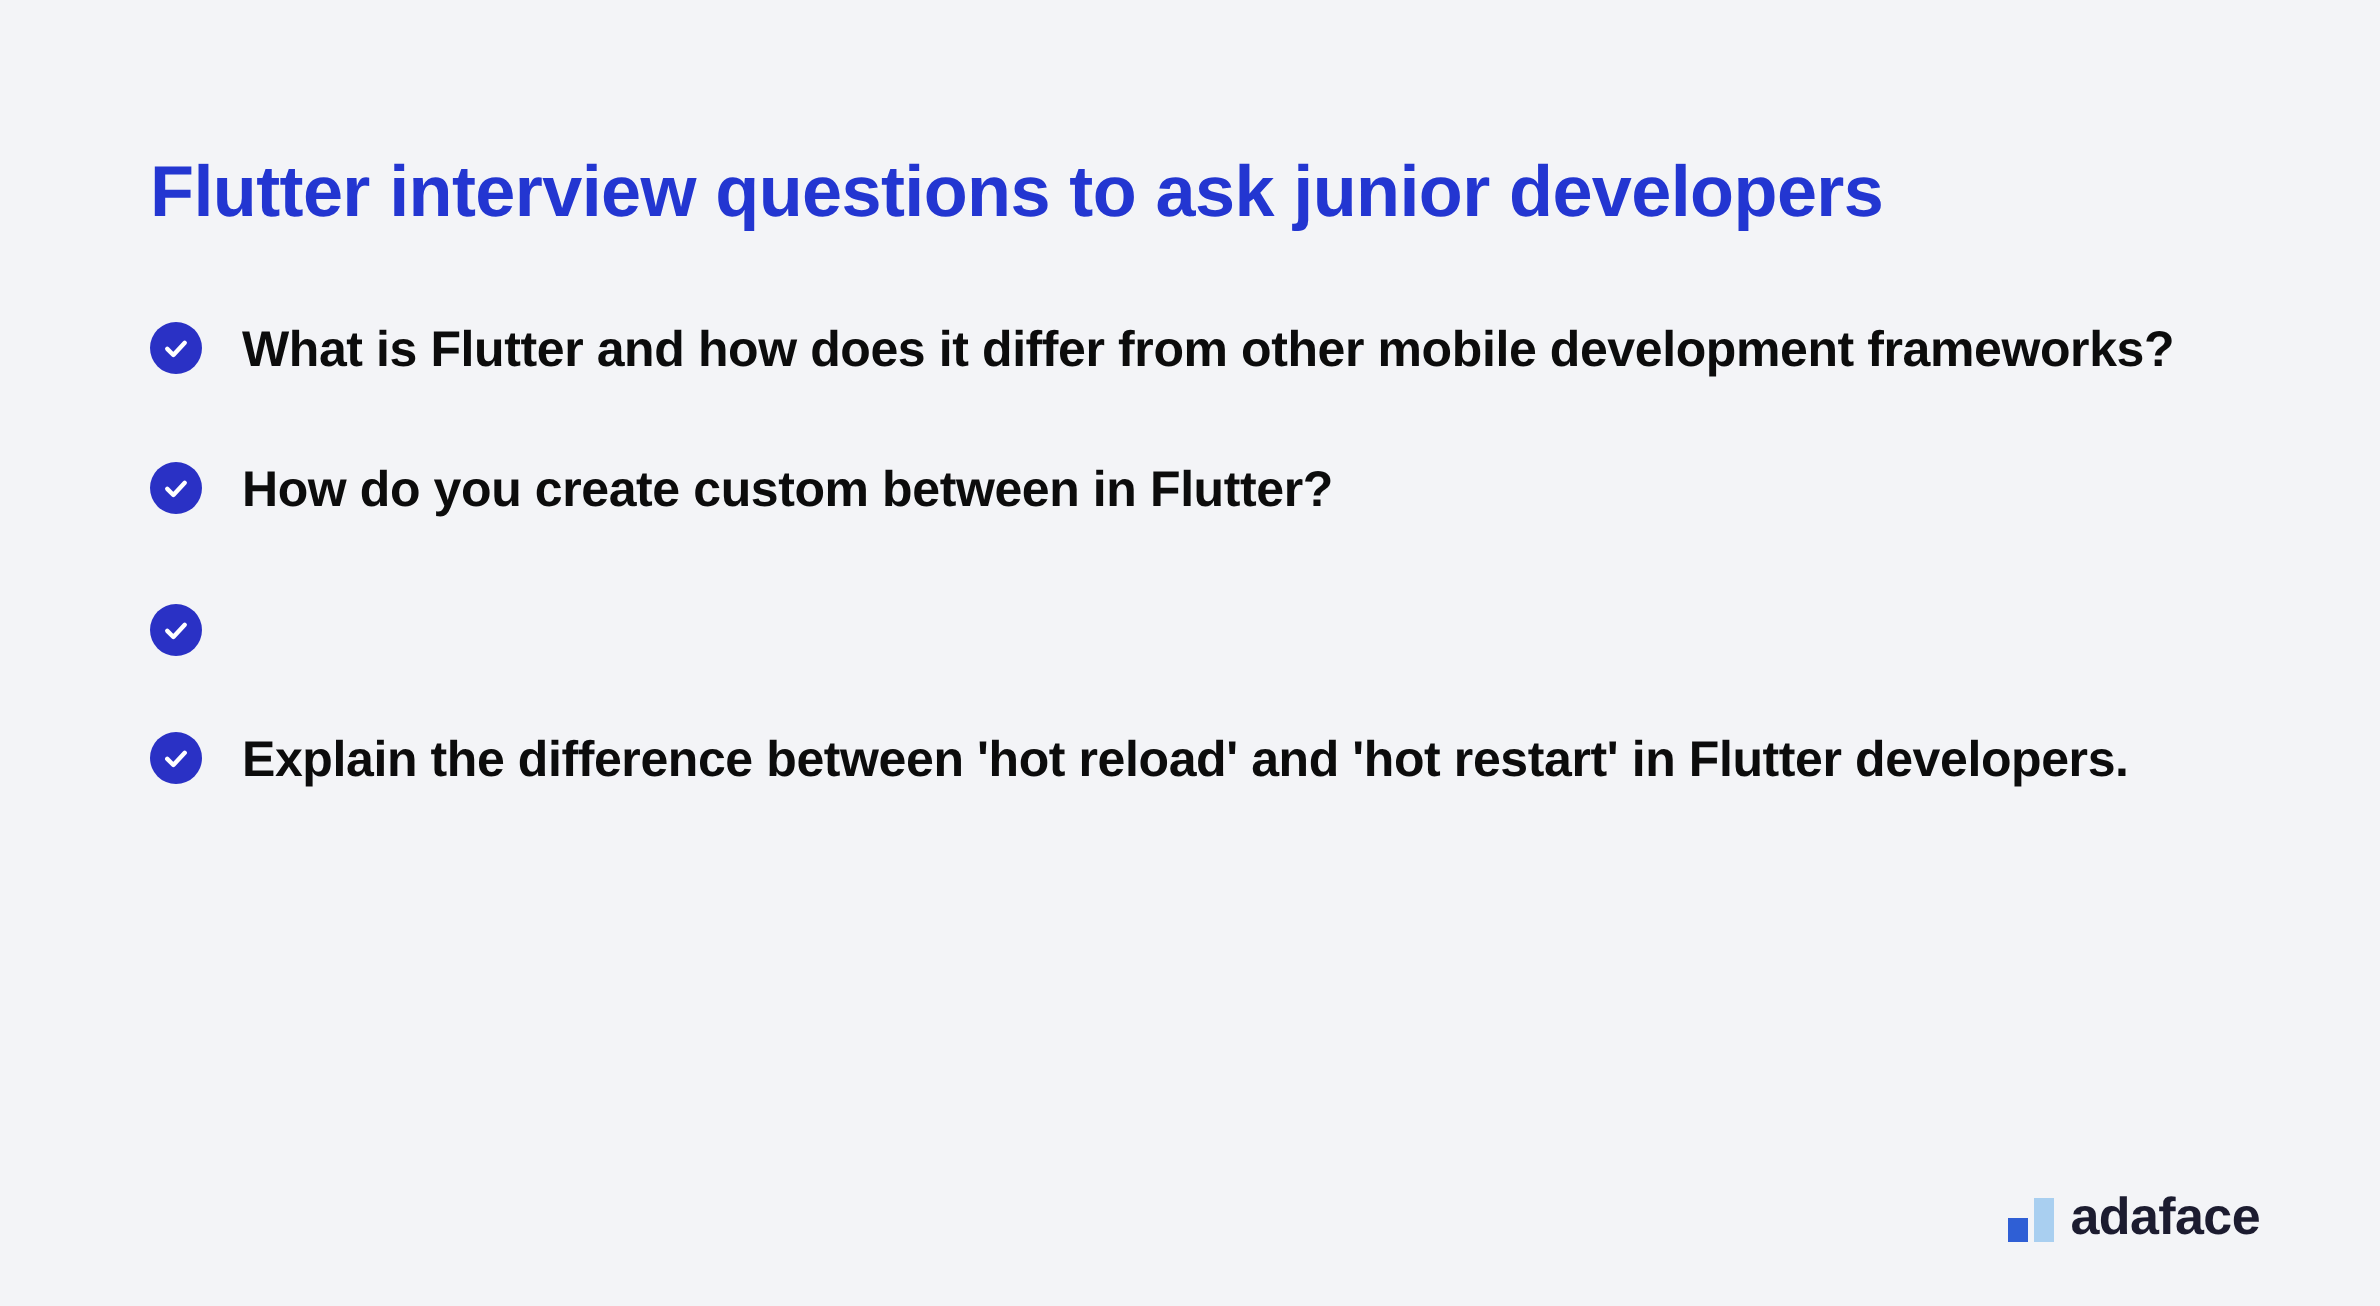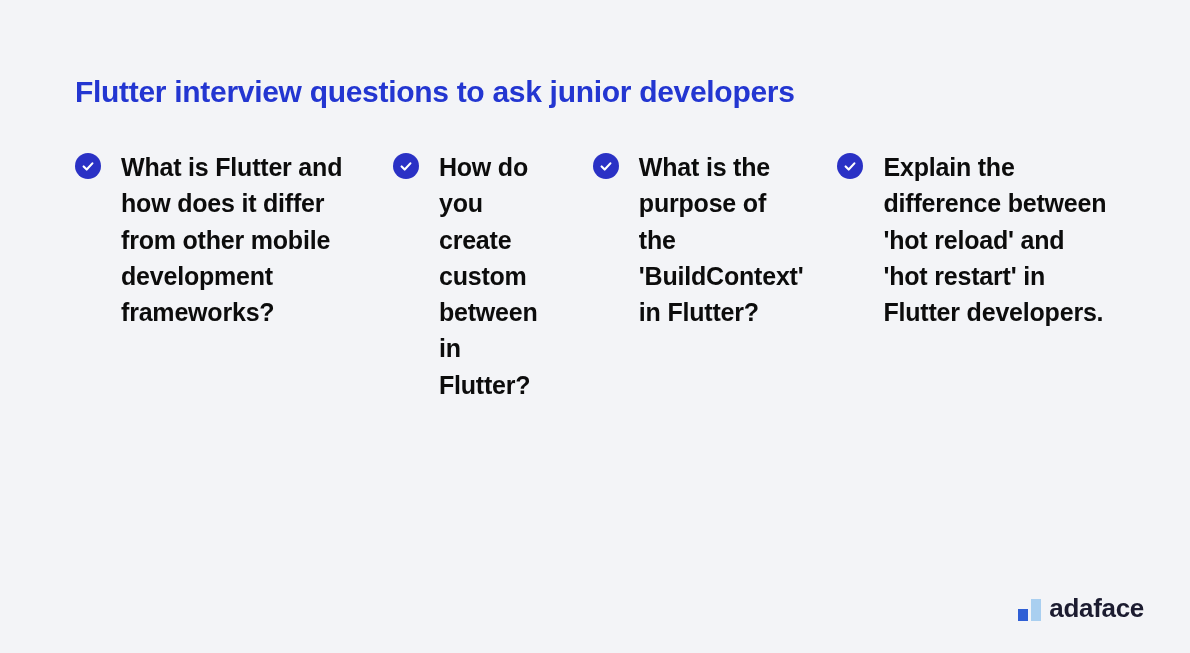--- a/index.html
+++ b/index.html
@@ -12,28 +12,29 @@
       width: 1190px;
       height: 653px;
       background-color: #f3f4f7;
       font-family: -apple-system, BlinkMacSystemFont, 'Segoe UI', Arial, sans-serif;
       position: relative;
       padding: 75px 75px 0 75px;
     }
     
     .title {
       color: #2336d1;
-      font-size: 30px;
+      font-size: 36px;
       font-weight: 700;
       margin-bottom: 40px;
       letter-spacing: -0.3px;
     }
     
     .questions-list {
       display: flex;
+      flex-direction: column;
       gap: 34px;
     }
     
     .question-item {
       display: flex;
       align-items: flex-start;
       gap: 20px;
     }
     
     .check-icon {
@@ -57,21 +58,21 @@
       color: #0c0c0c;
       font-size: 25px;
       font-weight: 600;
       line-height: 1.45;
       letter-spacing: -0.2px;
     }
     
     .brand-logo {
       position: absolute;
       bottom: 32px;
-      right: 46px;
+      right: 60px;
       display: flex;
       align-items: flex-end;
       gap: 8px;
     }
     
     .logo-bars {
       display: flex;
       align-items: flex-end;
       gap: 3px;
       height: 24px;
@@ -122,21 +123,20 @@
     </div>
     <div class="question-text">How do you create custom between in Flutter?</div>
   </div>
 
   <div class="question-item">
     <div class="check-icon">
       <svg viewBox="0 0 16 16" fill="none">
         <path d="M3 8.5L6.5 12L13 5" stroke="white" stroke-width="2.5" stroke-linecap="round" stroke-linejoin="round"></path>
       </svg>
     </div>
-    <div class="question-text">What is the purpose of the 'BuildContext' in Flutter?</div>
   </div>
 
   <div class="question-item">
     <div class="check-icon">
       <svg viewBox="0 0 16 16" fill="none">
         <path d="M3 8.5L6.5 12L13 5" stroke="white" stroke-width="2.5" stroke-linecap="round" stroke-linejoin="round"></path>
       </svg>
     </div>
     <div class="question-text">Explain the difference between 'hot reload' and 'hot restart' in Flutter developers.</div>
   </div>

